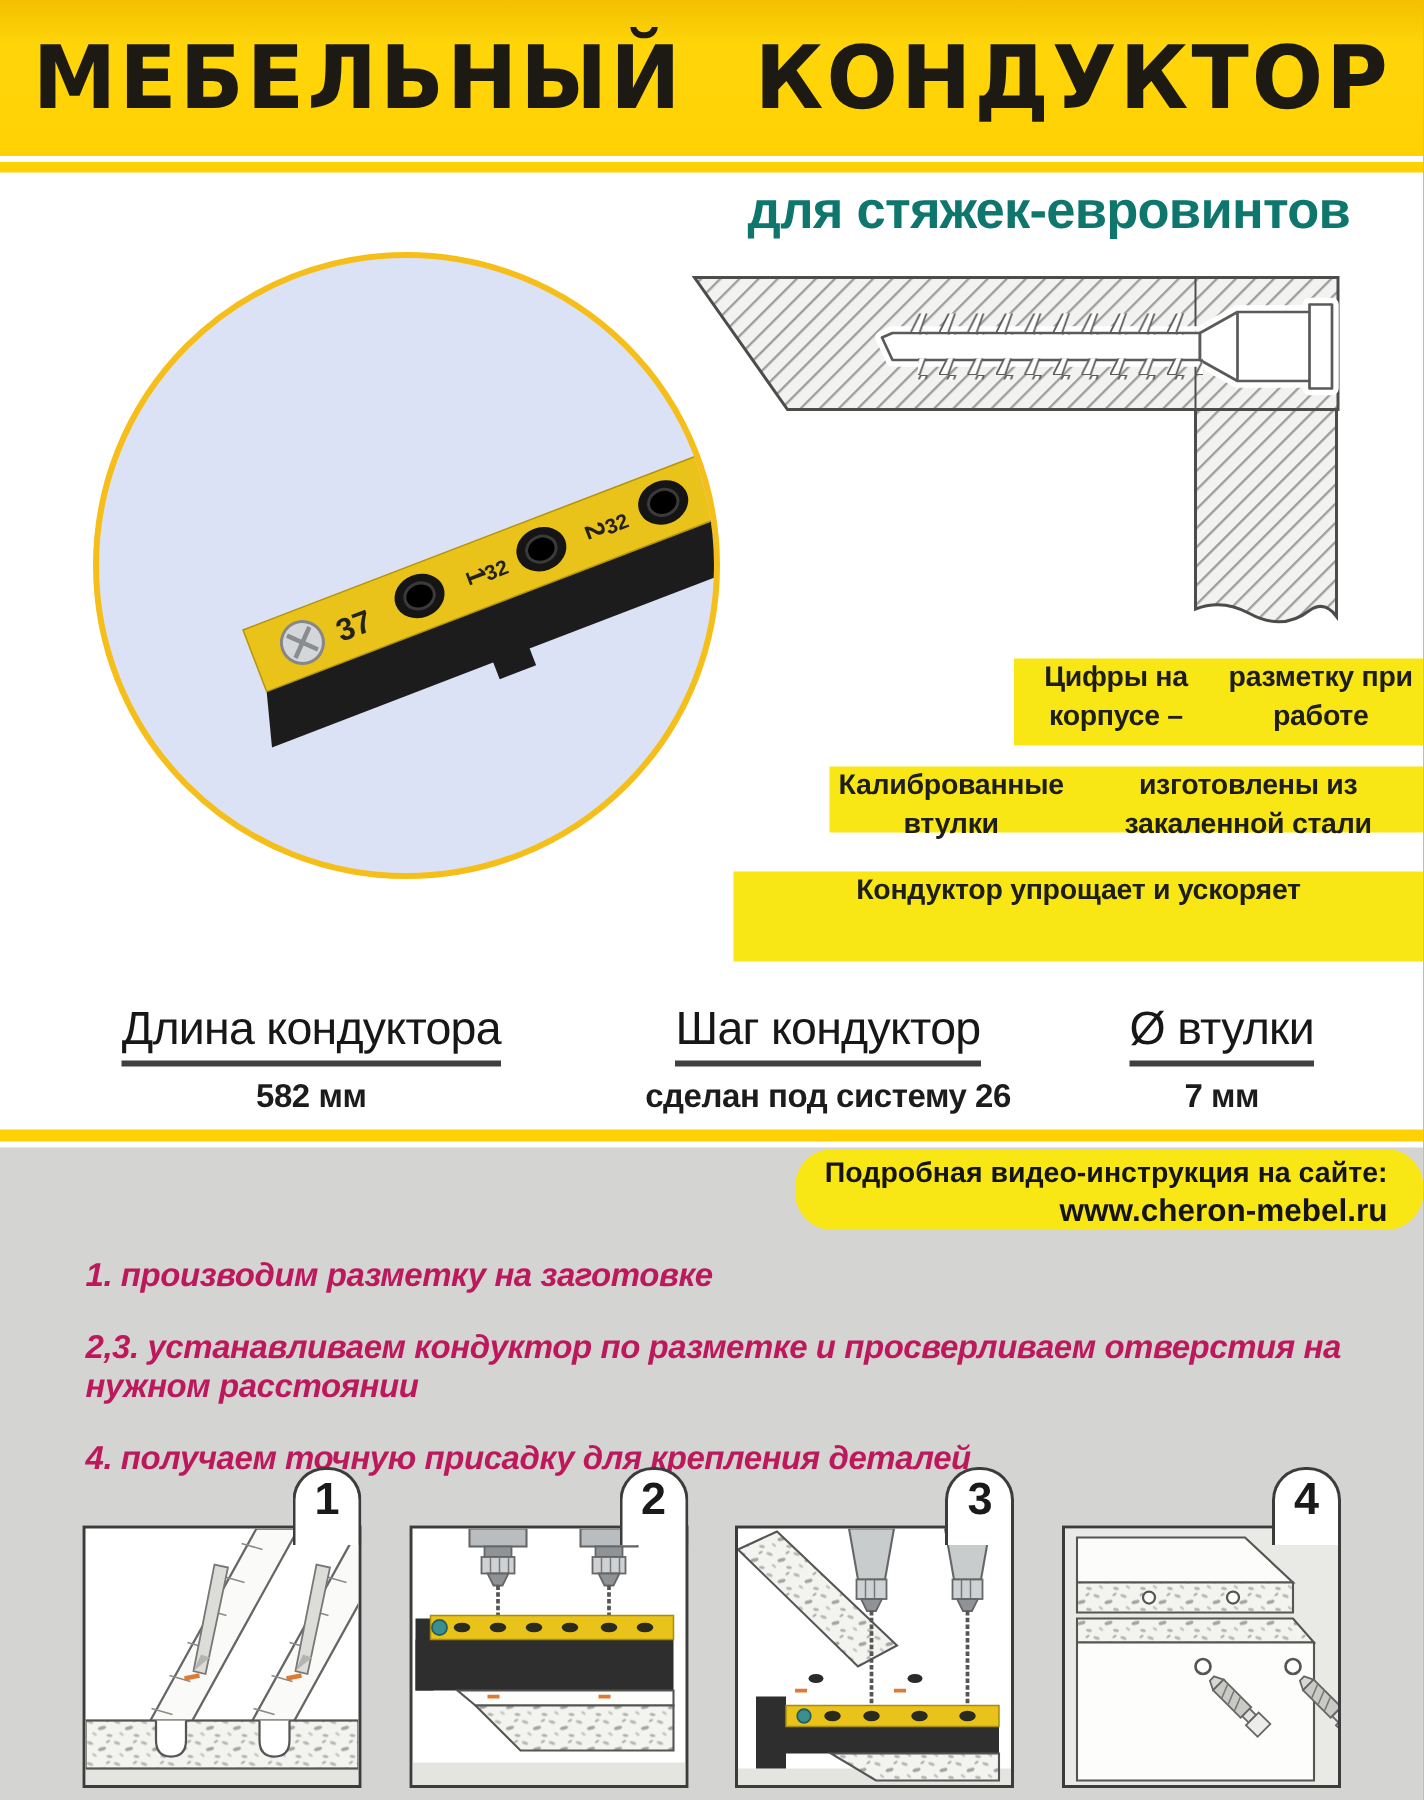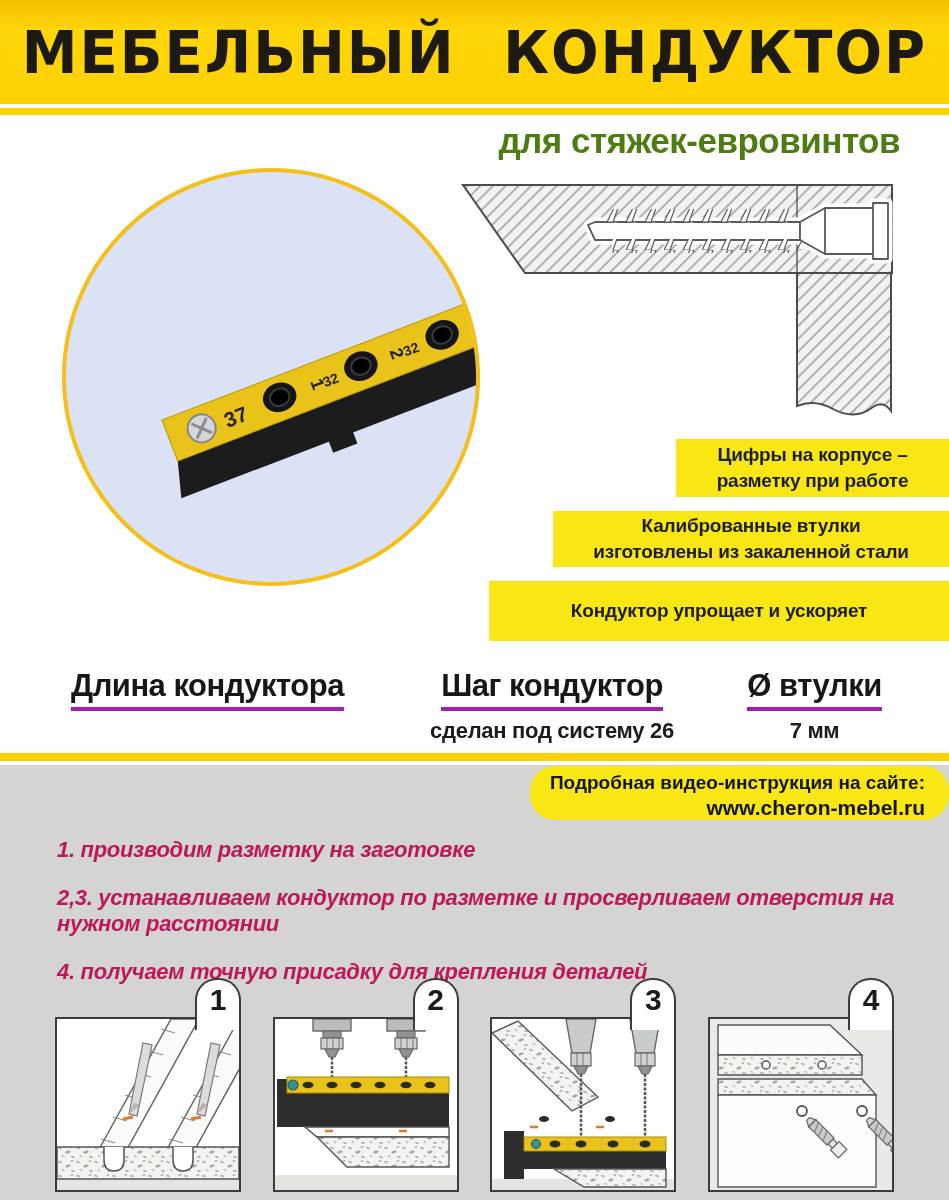--- a/index.html
+++ b/index.html
@@ -8,46 +8,46 @@
 
   
   .banner{position:absolute;top:0;left:0;width:949px;height:104px;
           background:linear-gradient(180deg,#F3BF00 0%,#FFD60A 30%,#FFD103 100%);
           display:flex;align-items:center;justify-content:center;}
   .banner-title{font-family:"DejaVu Sans","Liberation Sans",sans-serif;
           font-size:56px;font-weight:bold;color:#1d1a14;letter-spacing:2px;
           word-spacing:26px;white-space:nowrap;transform:scaleY(1.04);}
   .banner-stripe{position:absolute;top:108px;left:0;width:949px;height:7px;background:#FFD103;}
 
-  .subtitle{position:absolute;top:121px;right:49px;font-size:35px;font-weight:bold;color:#4d7c0f;
+  .subtitle{position:absolute;top:121px;right:49px;font-size:35px;font-weight:bold;color:#0f766e;
             letter-spacing:-0.5px;}
 
   
   .hero-circle{position:absolute;top:168px;left:62px;width:418px;height:418px;border-radius:50%;
                background:#DCE2F5;border:4px solid #F6BE18;box-sizing:border-box;overflow:hidden;}
   .hero-circle svg{position:absolute;top:-4px;left:-4px;}
 
   
   .tech{position:absolute;top:180px;left:455px;width:450px;height:245px;}
 
   
-  .callout{position:absolute;background:#F8E714;display:flex;flex-direction:column;
+  .callout{position:absolute;background:#F8E714;display:flex;
            justify-content:center;text-align:center;font-weight:bold;color:#1d1d1b;
            font-size:19px;line-height:1.35;letter-spacing:-0.2px;}
   .callout-1{top:439px;left:676px;width:273px;height:58px;}
-  .callout-2{top:511px;left:553px;width:396px;height:56px;}
+  .callout-2{top:511px;left:553px;width:396px;height:44px;}
   .callout-3{top:581px;left:489px;width:460px;height:60px;}
 
   
   .spec{position:absolute;text-align:center;}
   .spec-1{left:55px;top:668px;width:305px;}
   .spec-2{left:418px;top:668px;width:268px;}
   .spec-3{left:722px;top:668px;width:185px;}
-  .spec-title{display:inline-block;font-size:31px;font-weight:bold;color:#171717;
-              border-bottom:4px solid #a21caf;padding-bottom:3px;letter-spacing:-0.5px;white-space:nowrap;}
+  .spec-title{display:inline-block;font-size:31px;font-weight:normal;color:#171717;
+              border-bottom:4px solid #404040;padding-bottom:3px;letter-spacing:-0.5px;white-space:nowrap;}
   .spec-value{font-size:22px;font-weight:bold;color:#1c1c1c;margin-top:7px;letter-spacing:-0.3px;}
 
   
   .divider{position:absolute;top:753px;left:0;width:949px;height:8px;background:#FFD103;}
   .gray-section{position:absolute;top:765px;left:0;width:949px;height:435px;background:#D4D4D2;}
 
   .instr-box{position:absolute;top:766px;left:0;width:287px;height:56px;background:#F8E714;
              display:flex;align-items:center;justify-content:center;
              font-size:34px;font-weight:bold;color:#161616;}
   .video-box{position:absolute;top:766px;left:530px;width:419px;height:54px;background:#F8E714;
@@ -172,20 +172,21 @@
   <div class="callout callout-2">
     <span>Калиброванные втулки</span>
     <span>изготовлены из закаленной стали</span>
   </div>
   <div class="callout callout-3">
     <span>Кондуктор упрощает и ускоряет</span>
   </div>
 
   <div class="spec spec-1">
     <span class="spec-title">Длина кондуктора</span>
+    <div class="spec-value">582 мм</div>
   </div>
   <div class="spec spec-2">
     <span class="spec-title">Шаг кондуктор</span>
     <div class="spec-value">сделан под систему 26</div>
   </div>
   <div class="spec spec-3">
     <span class="spec-title">Ø втулки</span>
     <div class="spec-value">7 мм</div>
   </div>
 

